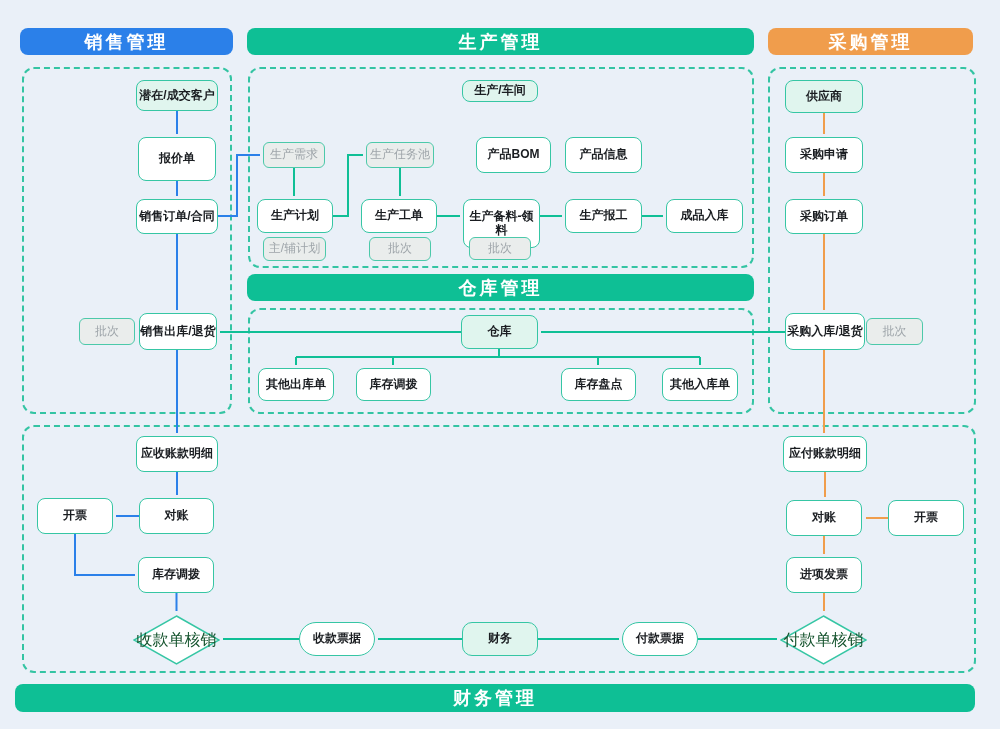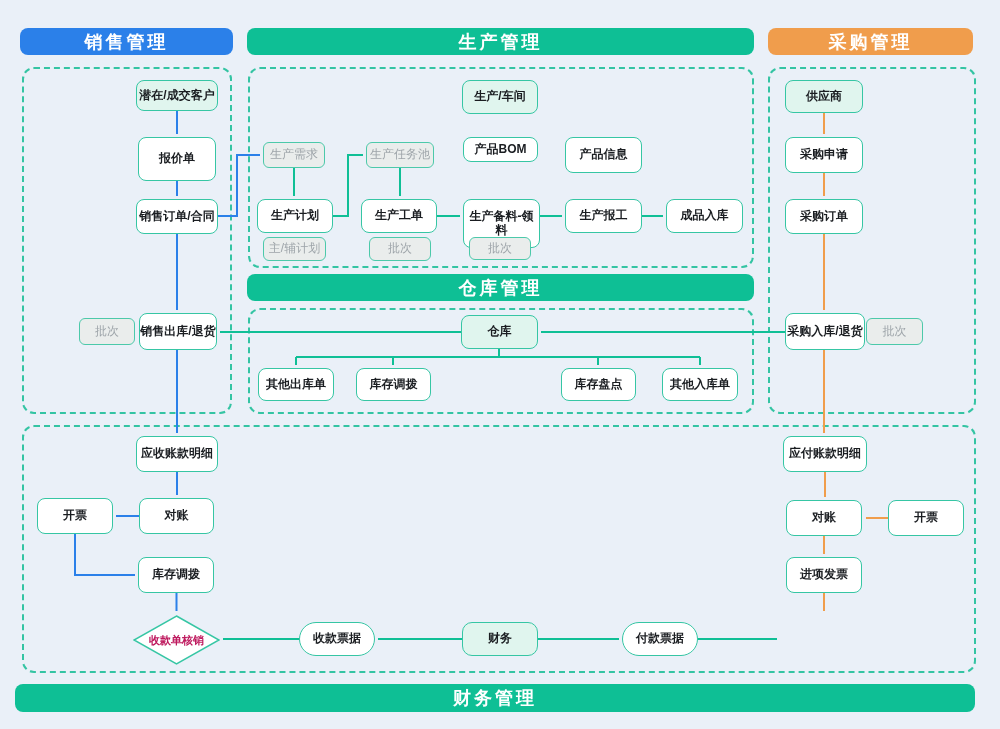--- a/index.html
+++ b/index.html
@@ -20,21 +20,21 @@
         z-index:3;box-sizing:border-box;line-height:1.1;}
   .node.mint{background:#e0f5ee;}
   .node.gray{background:#eaedec;border-color:#4cc9aa;color:#9da4a9;font-weight:400;border-radius:6px;}
   .node.pill{border-radius:17px;font-family:Liberation Serif, serif;}
 
   .diamond{position:absolute;z-index:3;}
   .diamond svg{position:absolute;left:0;top:0;width:100%;height:100%;}
   .diamond polygon{fill:#fff;stroke:#36c6a4;stroke-width:1.5;vector-effect:non-scaling-stroke;}
   .diamond span{position:absolute;left:0;top:0;width:100%;height:100%;
         display:flex;align-items:center;justify-content:center;
-        color:#be185d;font-size:11px;font-weight:700;}
+        color:#14532d;font-size:16px;font-weight:400;}
 
   #arrows{position:absolute;left:0;top:0;width:1000px;height:729px;z-index:2;pointer-events:none;}
   #arrows path{fill:none;stroke-width:2;}
   .eblue{stroke:#2b80e9;}
   .egreen{stroke:#10bf96;}
   .eorange{stroke:#f09d4c;}
 </style>
 </head>
 <body>
 
@@ -116,43 +116,49 @@
   <div class="node" style="left:139px;top:498px;width:75px;height:36px">对账</div>
   <div class="node" style="left:37px;top:498px;width:76px;height:36px">开票</div>
   <div class="node" style="left:138px;top:557px;width:76px;height:36px">库存调拨</div>
   <div class="diamond" style="left:133px;top:615px;width:87px;height:50px">
     <svg viewBox="0 0 87 50" preserveAspectRatio="none">
         <polygon points="43.5,1 86,25 43.5,49 1,25"></polygon>
       </svg>
     <span>收款单核销</span>
   </div>
 
-  <div class="node mint" style="left:462px;top:80px;width:76px;height:34px">生产/车间</div>
+  <div class="node mint" style="left:462px;top:80px;width:76px;height:22px">生产/车间</div>
   <div class="node gray" style="left:263px;top:142px;width:62px;height:26px">生产需求</div>
   <div class="node gray" style="left:366px;top:142px;width:68px;height:26px">生产任务池</div>
-  <div class="node" style="left:463px;top:137px;width:75px;height:25px">产品BOM</div>
+  <div class="node" style="left:476px;top:137px;width:75px;height:36px">产品BOM</div>
   <div class="node" style="left:565px;top:137px;width:77px;height:36px">产品信息</div>
   <div class="node" style="left:257px;top:199px;width:76px;height:34px">生产计划</div>
   <div class="node gray" style="left:263px;top:237px;width:63px;height:24px">主/辅计划</div>
   <div class="node" style="left:361px;top:199px;width:76px;height:34px">生产工单</div>
   <div class="node gray" style="left:369px;top:237px;width:62px;height:24px">批次</div>
   <div class="node" style="left:463px;top:199px;width:77px;height:49px">生产备料-领料</div>
   <div class="node gray" style="left:469px;top:237px;width:62px;height:23px">批次</div>
   <div class="node" style="left:565px;top:199px;width:77px;height:34px">生产报工</div>
   <div class="node" style="left:666px;top:199px;width:77px;height:34px">成品入库</div>
 
   <div class="node mint" style="left:785px;top:80px;width:78px;height:33px">供应商</div>
   <div class="node" style="left:785px;top:137px;width:78px;height:36px">采购申请</div>
   <div class="node" style="left:785px;top:199px;width:78px;height:35px">采购订单</div>
   <div class="node" style="left:785px;top:313px;width:80px;height:37px">采购入库/退货</div>
   <div class="node gray" style="left:866px;top:318px;width:57px;height:27px">批次</div>
   <div class="node" style="left:783px;top:436px;width:84px;height:36px">应付账款明细</div>
   <div class="node" style="left:786px;top:500px;width:76px;height:36px">对账</div>
   <div class="node" style="left:888px;top:500px;width:76px;height:36px">开票</div>
   <div class="node" style="left:786px;top:557px;width:76px;height:36px">进项发票</div>
+  <div class="diamond" style="left:780px;top:615px;width:87px;height:50px">
+    <svg viewBox="0 0 87 50" preserveAspectRatio="none">
+        <polygon points="43.5,1 86,25 43.5,49 1,25"></polygon>
+      </svg>
+    <span>付款单核销</span>
+  </div>
 
   <div class="node mint" style="left:461px;top:315px;width:77px;height:34px">仓库</div>
   <div class="node" style="left:258px;top:368px;width:76px;height:33px">其他出库单</div>
   <div class="node" style="left:356px;top:368px;width:75px;height:33px">库存调拨</div>
   <div class="node" style="left:561px;top:368px;width:75px;height:33px">库存盘点</div>
   <div class="node" style="left:662px;top:368px;width:76px;height:33px">其他入库单</div>
 
   <div class="node pill" style="left:299px;top:622px;width:76px;height:34px">收款票据</div>
   <div class="node mint" style="left:462px;top:622px;width:76px;height:34px;border-radius:10px">财务</div>
   <div class="node pill" style="left:622px;top:622px;width:76px;height:34px">付款票据</div>

